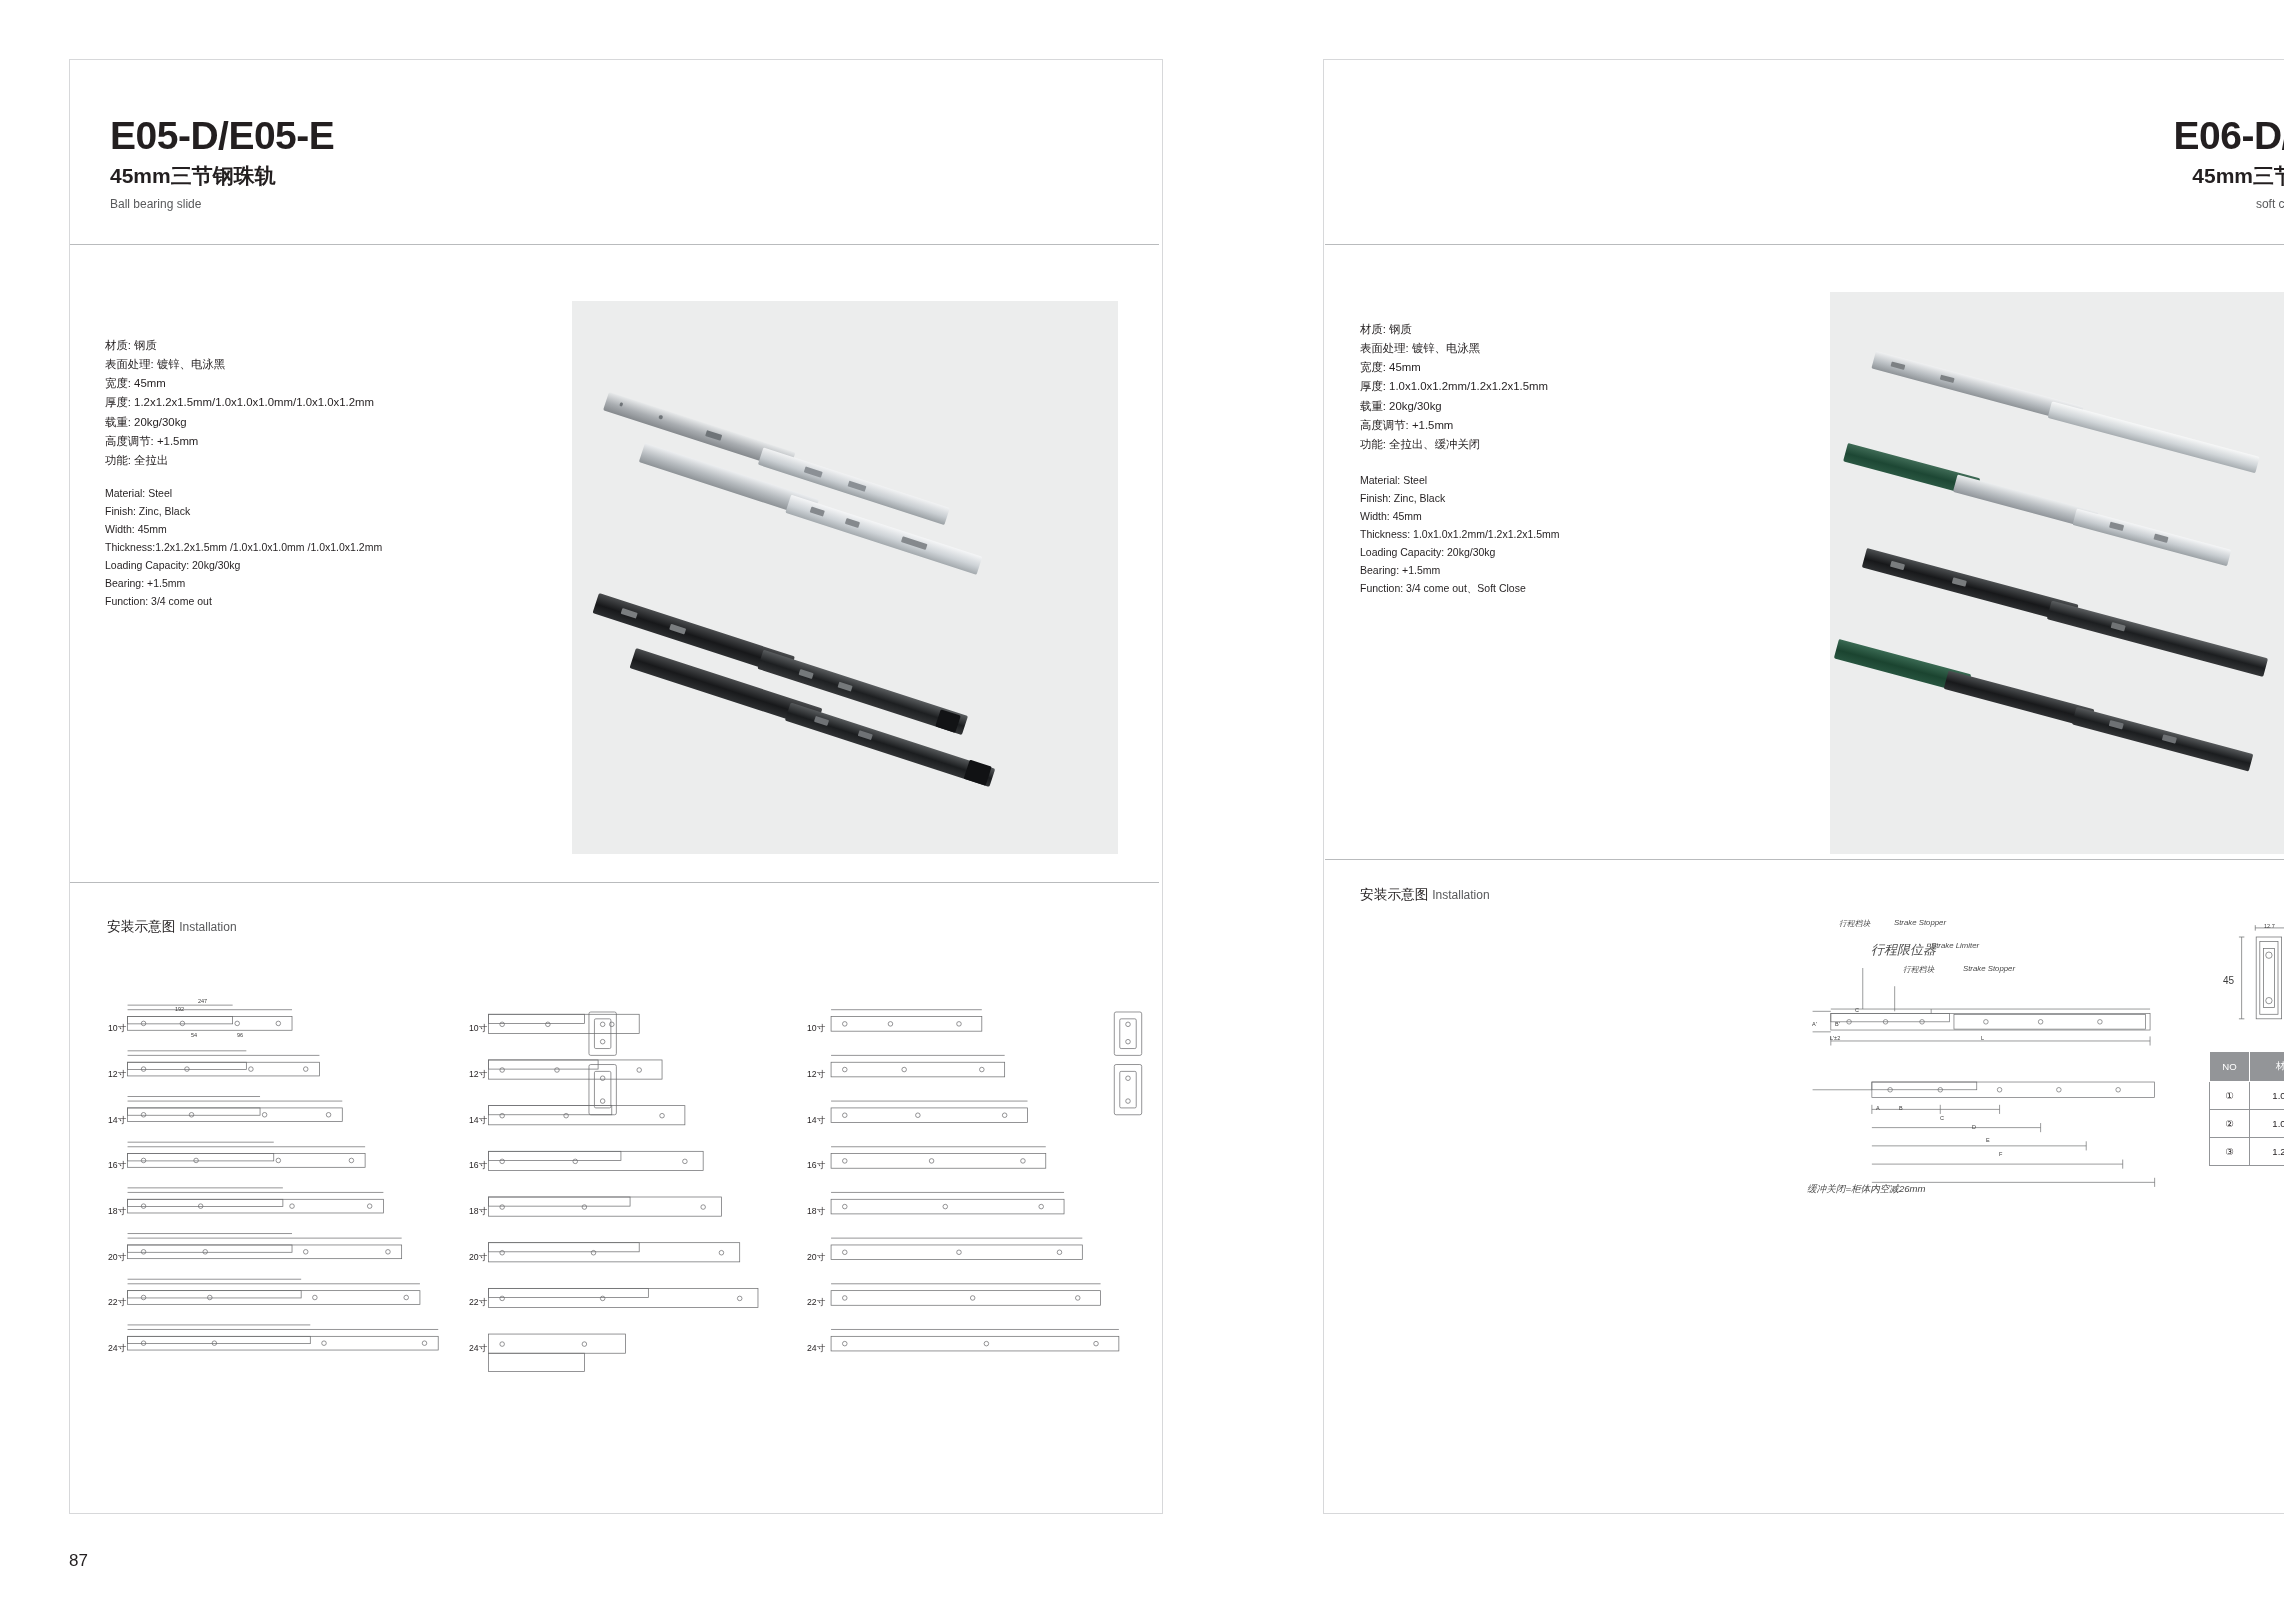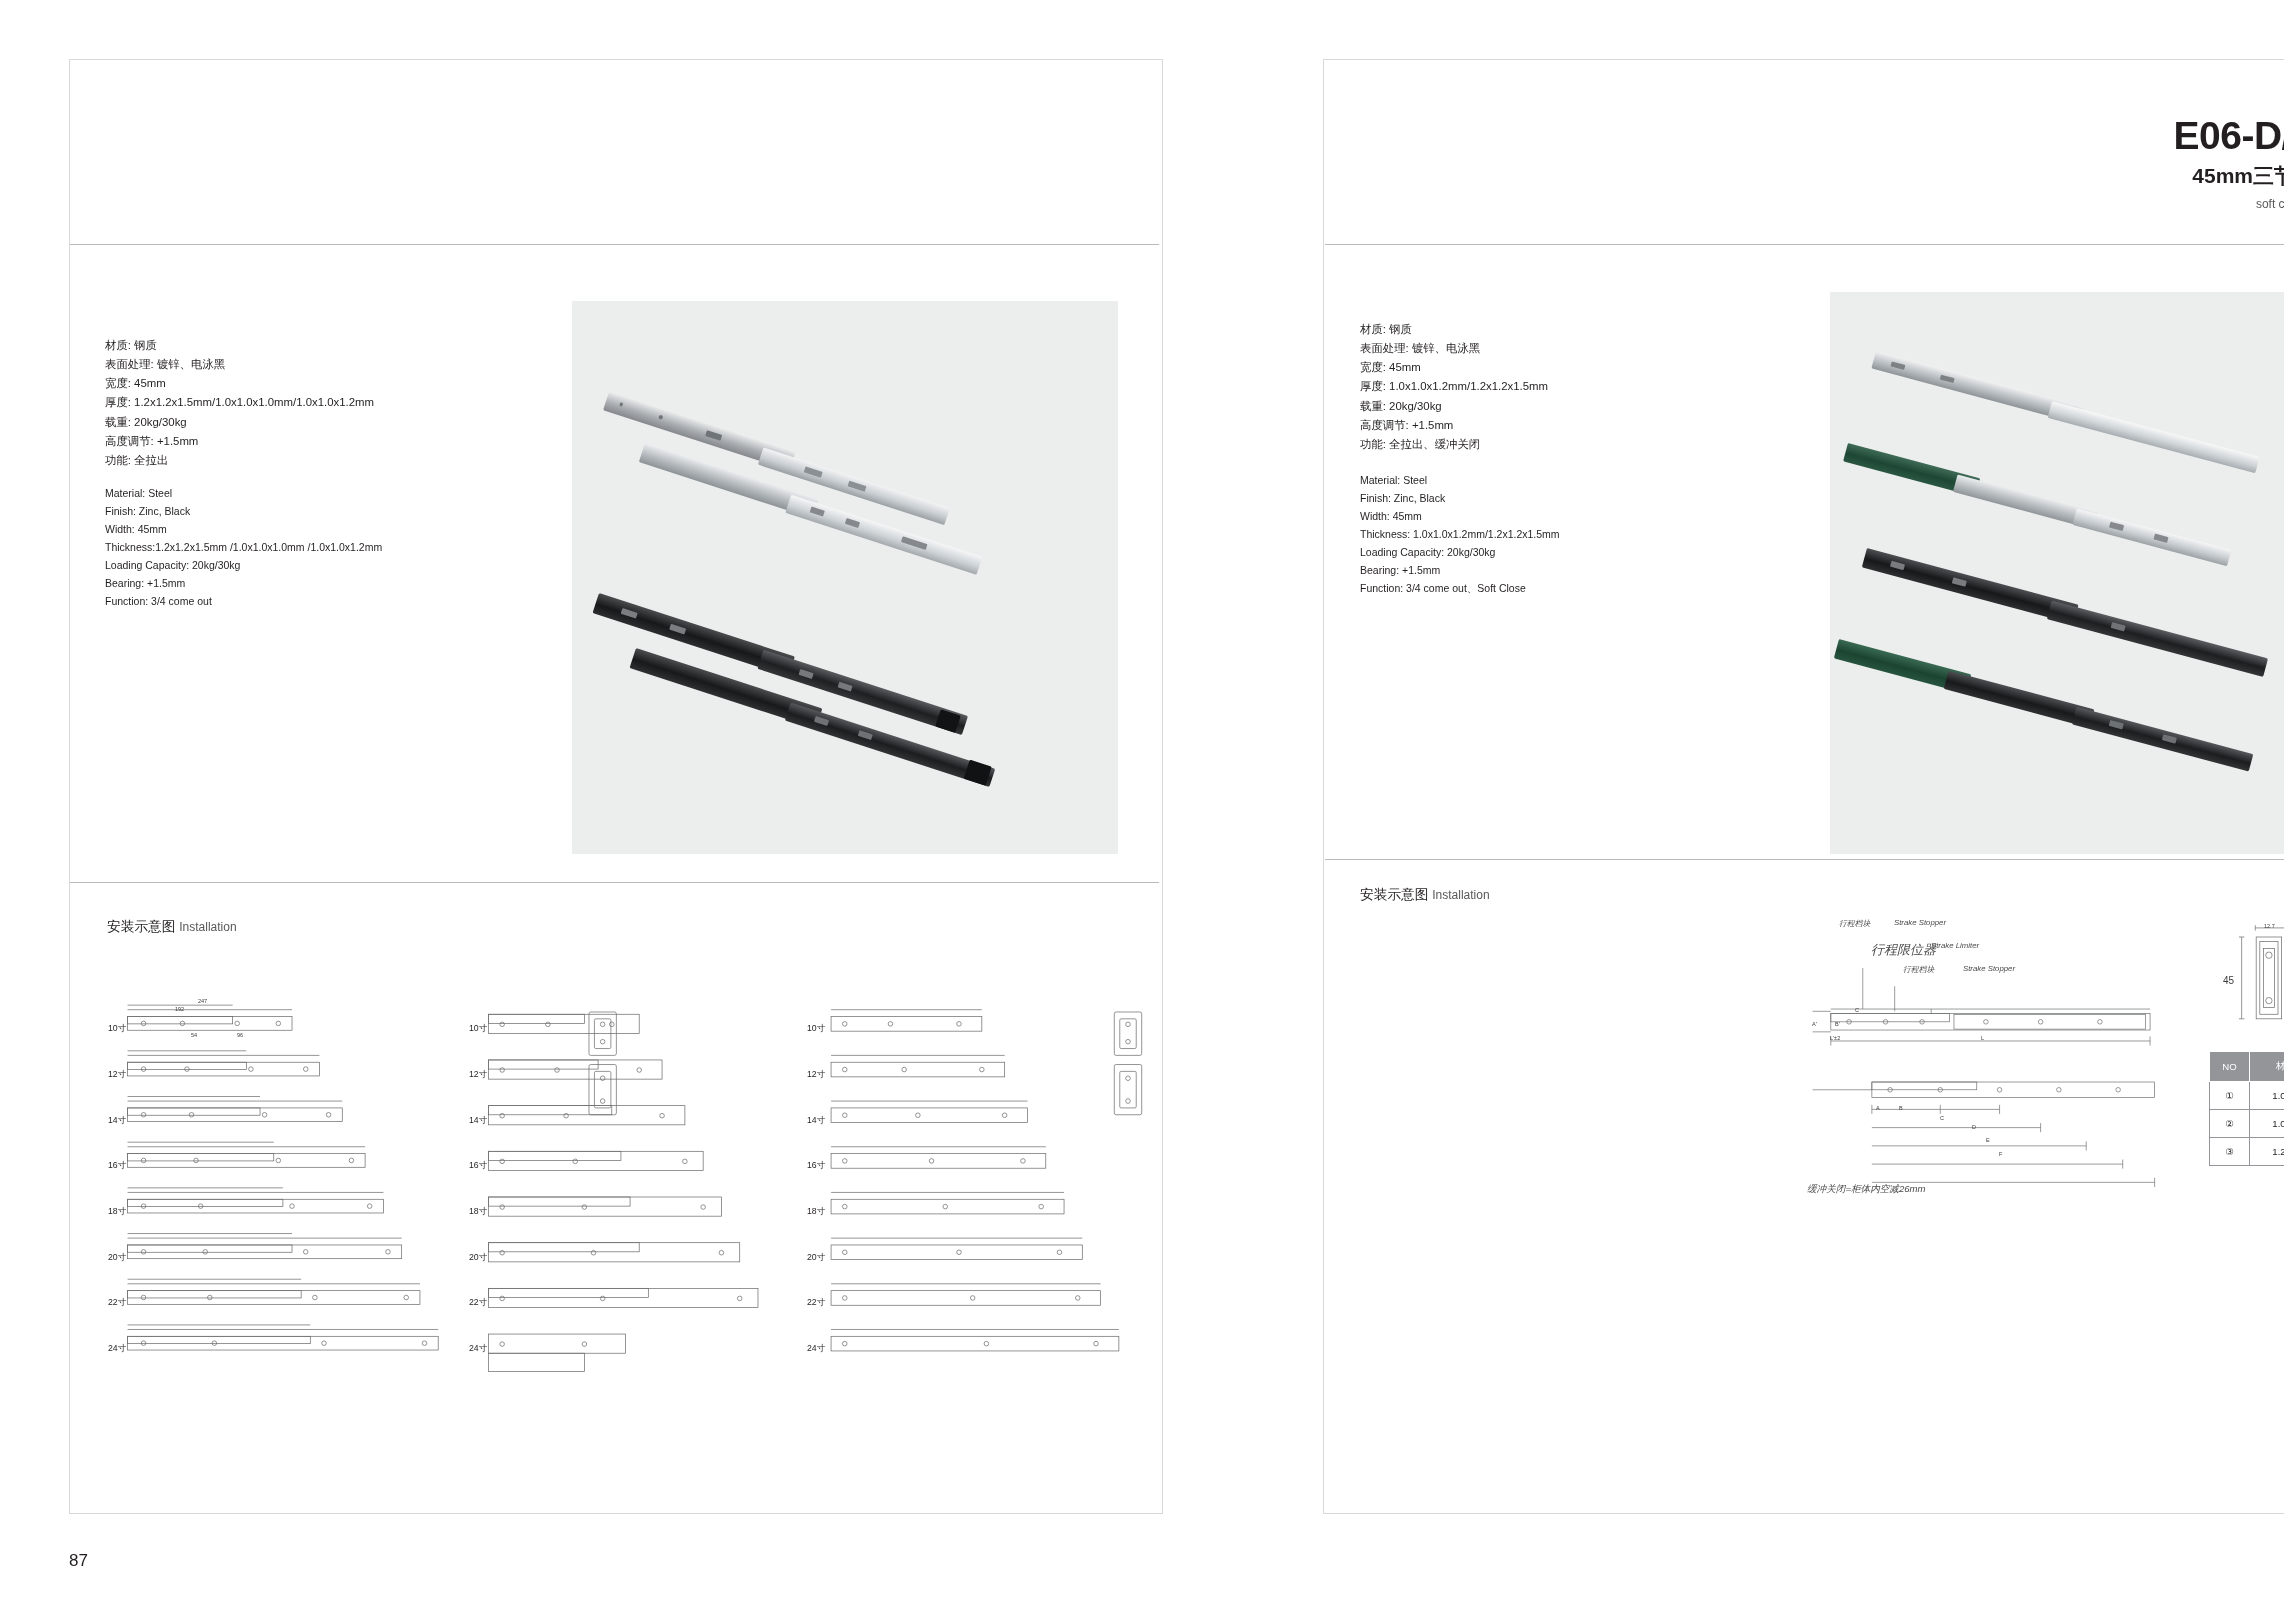--- a/index.html
+++ b/index.html
@@ -47,20 +47,25 @@
   
   .pgnum{position:absolute;font-size:17px;color:#231f20;}
 </style>
 </head>
 <body>
 
 <div class="page page-left">
 
   <div class="sheet sheet-l"></div>
 
+  <div class="hdr" style="left:110px;top:116px;">
+    <div class="code">E05-D/E05-E</div>
+    <div class="cn">45mm三节钢珠轨</div>
+    <div class="en">Ball bearing slide</div>
+  </div>
   <div class="rule" style="left:70px;top:244px;width:1089px;"></div>
 
   <div class="specs" style="left:105px;top:336px;width:347px;">材质: 钢质
 表面处理: 镀锌、电泳黑
 宽度: 45mm
 厚度: 1.2x1.2x1.5mm/1.0x1.0x1.0mm/1.0x1.0x1.2mm
 载重: 20kg/30kg
 高度调节: +1.5mm
 功能: 全拉出</div>
   <div class="specs-en" style="left:105px;top:484px;width:361px;">Material: Steel

